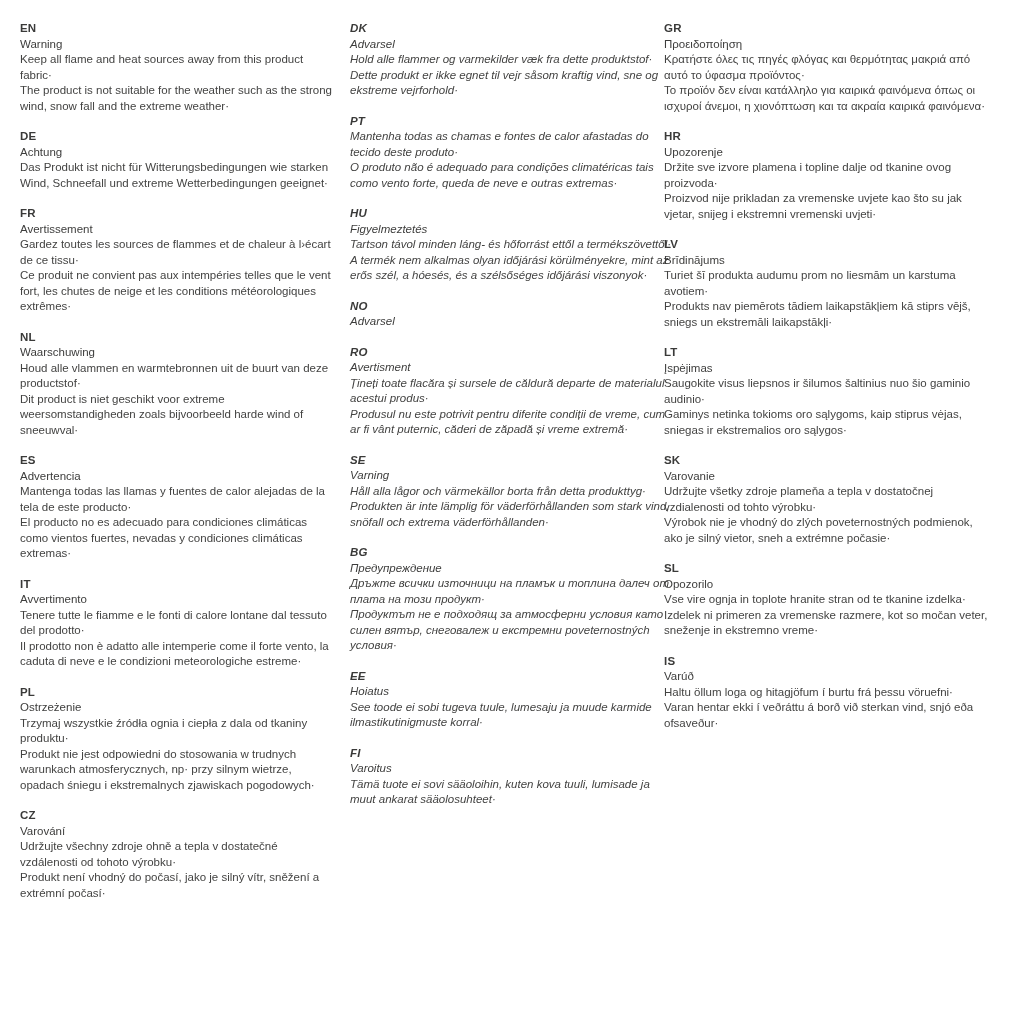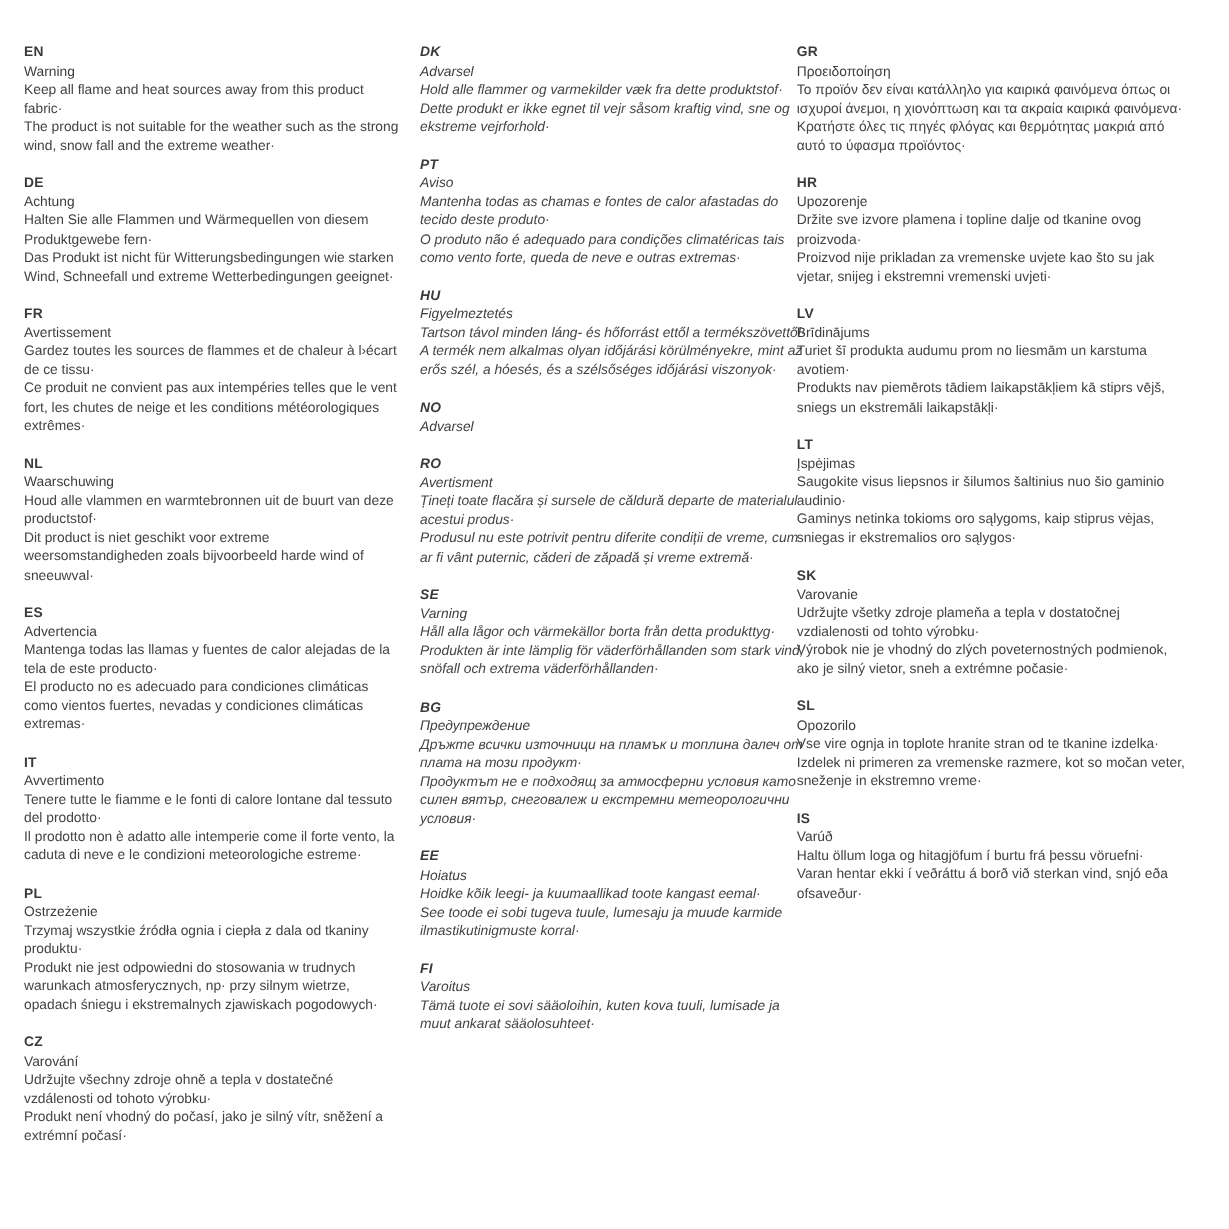--- a/index.html
+++ b/index.html
@@ -21,21 +21,21 @@
   .col {
     position: absolute;
     top: 21px;
     font-size: 11.5px;
     line-height: 15.5px;
   }
   .col-1 { left: 20px;  width: 314px; }
   .col-2 { left: 350px; width: 322px; font-style: italic; }
   .col-3 { left: 664px; width: 330px; }
   .section {
-    margin: 16px 0 15px 0;
+    margin: 0 0 15px 0;
   }
   .lang-code {
     font-weight: 600;
     letter-spacing: 0.2px;
     color: #3a3a39;
   }
   .warn-title {
     color: #3d3d3c;
   }
   .para {
@@ -54,21 +54,20 @@
     <div>
           <p class="para">Keep all flame and heat sources away from this product fabric·</p>
           <p class="para">The product is not suitable for the weather such as the strong wind, snow fall and the extreme weather·</p>
         </div>
   </div>
 
   <div class="section">
     <div class="lang-code">DE</div>
     <div class="warn-title">Achtung</div>
     <div>
-          <p class="para">Halten Sie alle Flammen und Wärmequellen von diesem Produktgewebe fern·</p>
           <p class="para">Das Produkt ist nicht für Witterungsbedingungen wie starken Wind, Schneefall und extreme Wetterbedingungen geeignet·</p>
         </div>
   </div>
 
   <div class="section">
     <div class="lang-code">FR</div>
     <div class="warn-title">Avertissement</div>
     <div>
           <p class="para">Gardez toutes les sources de flammes et de chaleur à l›écart de ce tissu·</p>
           <p class="para">Ce produit ne convient pas aux intempéries telles que le vent fort, les chutes de neige et les conditions météorologiques extrêmes·</p>
@@ -125,21 +124,20 @@
     <div class="lang-code">DK</div>
     <div class="warn-title">Advarsel</div>
     <div>
           <p class="para">Hold alle flammer og varmekilder væk fra dette produktstof·</p>
           <p class="para">Dette produkt er ikke egnet til vejr såsom kraftig vind, sne og ekstreme vejrforhold·</p>
         </div>
   </div>
 
   <div class="section">
     <div class="lang-code">PT</div>
-    <div class="warn-title">Aviso</div>
     <div>
           <p class="para">Mantenha todas as chamas e fontes de calor afastadas do tecido deste produto·</p>
           <p class="para">O produto não é adequado para condições climatéricas tais como vento forte, queda de neve e outras extremas·</p>
         </div>
   </div>
 
   <div class="section">
     <div class="lang-code">HU</div>
     <div class="warn-title">Figyelmeztetés</div>
     <div>
@@ -169,48 +167,47 @@
           <p class="para">Håll alla lågor och värmekällor borta från detta produkttyg·</p>
           <p class="para">Produkten är inte lämplig för väderförhållanden som stark vind, snöfall och extrema väderförhållanden·</p>
         </div>
   </div>
 
   <div class="section">
     <div class="lang-code">BG</div>
     <div class="warn-title">Предупреждение</div>
     <div>
           <p class="para">Дръжте всички източници на пламък и топлина далеч от плата на този продукт·</p>
-          <p class="para">Продуктът не е подходящ за атмосферни условия като силен вятър, снеговалеж и екстремни метеорологични условия·</p>
+          <p class="para">Продуктът не е подходящ за атмосферни условия като силен вятър, снеговалеж и екстремни poveternostných условия·</p>
         </div>
   </div>
 
   <div class="section">
     <div class="lang-code">EE</div>
     <div class="warn-title">Hoiatus</div>
     <div>
-          <p class="para">Hoidke kõik leegi- ja kuumaallikad toote kangast eemal·</p>
           <p class="para">See toode ei sobi tugeva tuule, lumesaju ja muude karmide ilmastikutinigmuste korral·</p>
         </div>
   </div>
 
   <div class="section">
     <div class="lang-code">FI</div>
     <div class="warn-title">Varoitus</div>
     <div>
           <p class="para">Tämä tuote ei sovi sääoloihin, kuten kova tuuli, lumisade ja muut ankarat sääolosuhteet·</p>
         </div>
   </div>
 </div>
   <div class="col col-3">
   <div class="section">
     <div class="lang-code">GR</div>
     <div class="warn-title">Προειδοποίηση</div>
     <div>
+          <p class="para">Κρατήστε όλες τις πηγές φλόγας και θερμότητας μακριά από αυτό το ύφασμα προϊόντος·</p>
           <p class="para">Το προϊόν δεν είναι κατάλληλο για καιρικά φαινόμενα όπως οι ισχυροί άνεμοι, η χιονόπτωση και τα ακραία καιρικά φαινόμενα·</p>
-          <p class="para">Κρατήστε όλες τις πηγές φλόγας και θερμότητας μακριά από αυτό το ύφασμα προϊόντος·</p>
         </div>
   </div>
 
   <div class="section">
     <div class="lang-code">HR</div>
     <div class="warn-title">Upozorenje</div>
     <div>
           <p class="para">Držite sve izvore plamena i topline dalje od tkanine ovog proizvoda·</p>
           <p class="para">Proizvod nije prikladan za vremenske uvjete kao što su jak vjetar, snijeg i ekstremni vremenski uvjeti·</p>
         </div>

